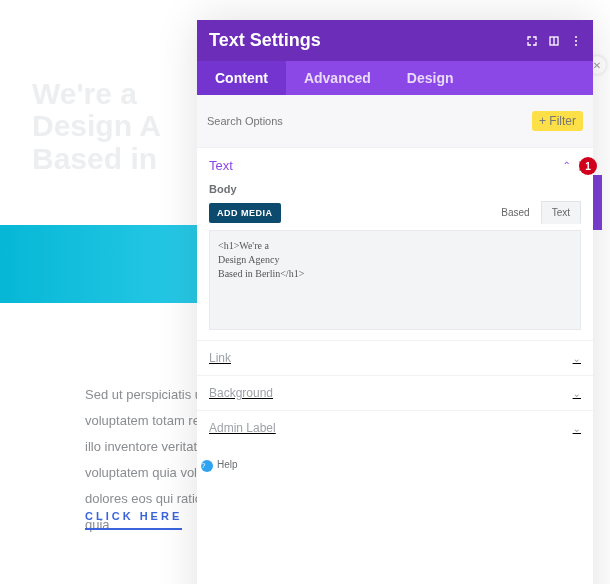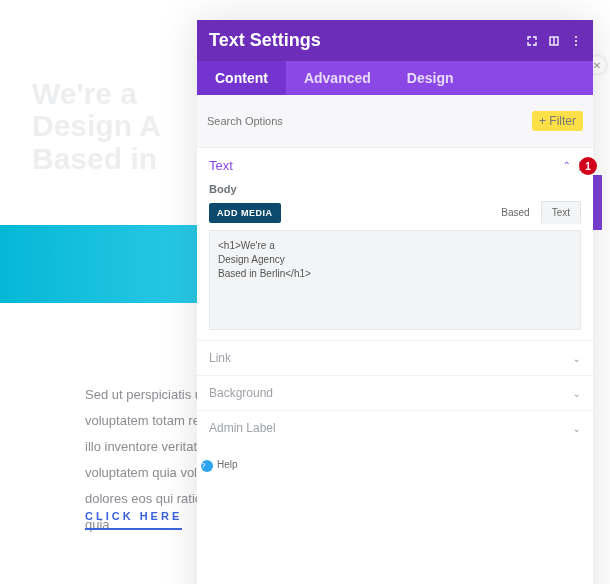--- a/index.html
+++ b/index.html
@@ -22,40 +22,40 @@
 .dots i { display:block; width:2px; height:2px; background:#fff; border-radius:50%; }
 
 .tabs { background: #8b48e6; display: flex; }
 .tab { color: rgba(255,255,255,.8); font-size: 14px; font-weight: 600; padding: 9px 18px; cursor: pointer; }
 .tab.active { background: #7334cf; color: #fff; }
 
 .searchbar { display: flex; align-items: center; background: #f7f7f9; border-bottom: 1px solid #eef0f2; padding: 16px 10px; }
 .searchbar input { flex: 1; border: none; background: transparent; font-size: 11px; color: #999; outline: none; }
 .filter-btn { font-size: 12px; color: #777; background: #fde047; border-radius: 3px; padding: 3px 7px; cursor: pointer; margin-left: 45px; }
 
-.section-row { display: flex; align-items: center; padding: 10px 12px; border-top: 1px solid #f0f2f4; cursor: pointer; }
+.section-row { display: flex; align-items: center; padding: 10px 12px; border-top: 1px solid #f0f2f4; cursor: pointer; text-decoration: underline; }
 .section-row .label { flex: 1; color: #9ea2a8; font-size: 12px; }
 .section-row .chev { color: #9ea2a8; font-size: 10px; }
 
 .text-head { display: flex; align-items: center; padding: 10px 12px; }
 .text-head .lbl { flex: 1; color: #8b48e6; font-size: 13px; }
 .text-head .up { color: #8b48e6; font-size: 10px; margin-right: 8px; }
 .text-head .dots2 { display:flex; flex-direction: column; gap:2px; }
 .text-head .dots2 i { display:block; width:2px; height:2px; background:#9ea2a8; border-radius:50%; }
 
 .body-label { padding: 0 12px 6px; color: #6d7176; font-size: 11px; font-weight: 600; }
 
 .editor-head { display: flex; align-items: center; padding: 0 12px 6px; }
 .add-media { background: #0c4a6e; color: #fff; font-size: 9px; font-weight: 700; letter-spacing: .5px; padding: 5px 8px; border-radius: 2px; cursor: pointer; }
 .editor-head .spacer { flex: 1; }
 .vt-tabs { display: flex; font-size: 10px; }
 .vt-tab { padding: 5px 10px; color: #666; cursor: pointer; border: 1px solid transparent; }
 .vt-tab.active { border: 1px solid #e1e3e6; border-bottom-color: #f3f4f6; background: #f3f4f6; }
 
-.textarea { margin: 0 12px 10px; background: #f3f4f6; border: 1px solid #e7e9ec; height: 100px; padding: 8px; font-family: Liberation Sans, sans-serif; font-size: 10px; color: #555; line-height: 1.4; resize: none; outline: none; }
+.textarea { margin: 0 12px 10px; background: #f3f4f6; border: 1px solid #e7e9ec; height: 100px; padding: 8px; font-family: Liberation Serif, serif; font-size: 10px; color: #555; line-height: 1.4; resize: none; outline: none; }
 
 .badge { position: absolute; top: 137px; right: -4px; width: 18px; height: 18px; background: #d0021b; border-radius: 50%; color: #fff; font-size: 10px; font-weight: 700; display: flex; align-items: center; justify-content: center; }
 
 .help-row { text-align: left; padding: 14px 4px 128px; font-size: 10px; color: #6a6d71; }
 .help-row .q { display: inline-block; width: 12px; height: 12px; border-radius: 50%; background: #2ea3f2; color: #fff; font-size: 8px; line-height: 12px; margin-right: 4px; }
 
 .footer { display: flex; }
 .foot-btn { flex: 1; height: 33px; display: flex; align-items: center; justify-content: center; color: #fff; cursor: pointer; font-size: 14px; }
 .fb-red { background: #ef5a5a; }
 .fb-purple { background: #7b3fd6; }

